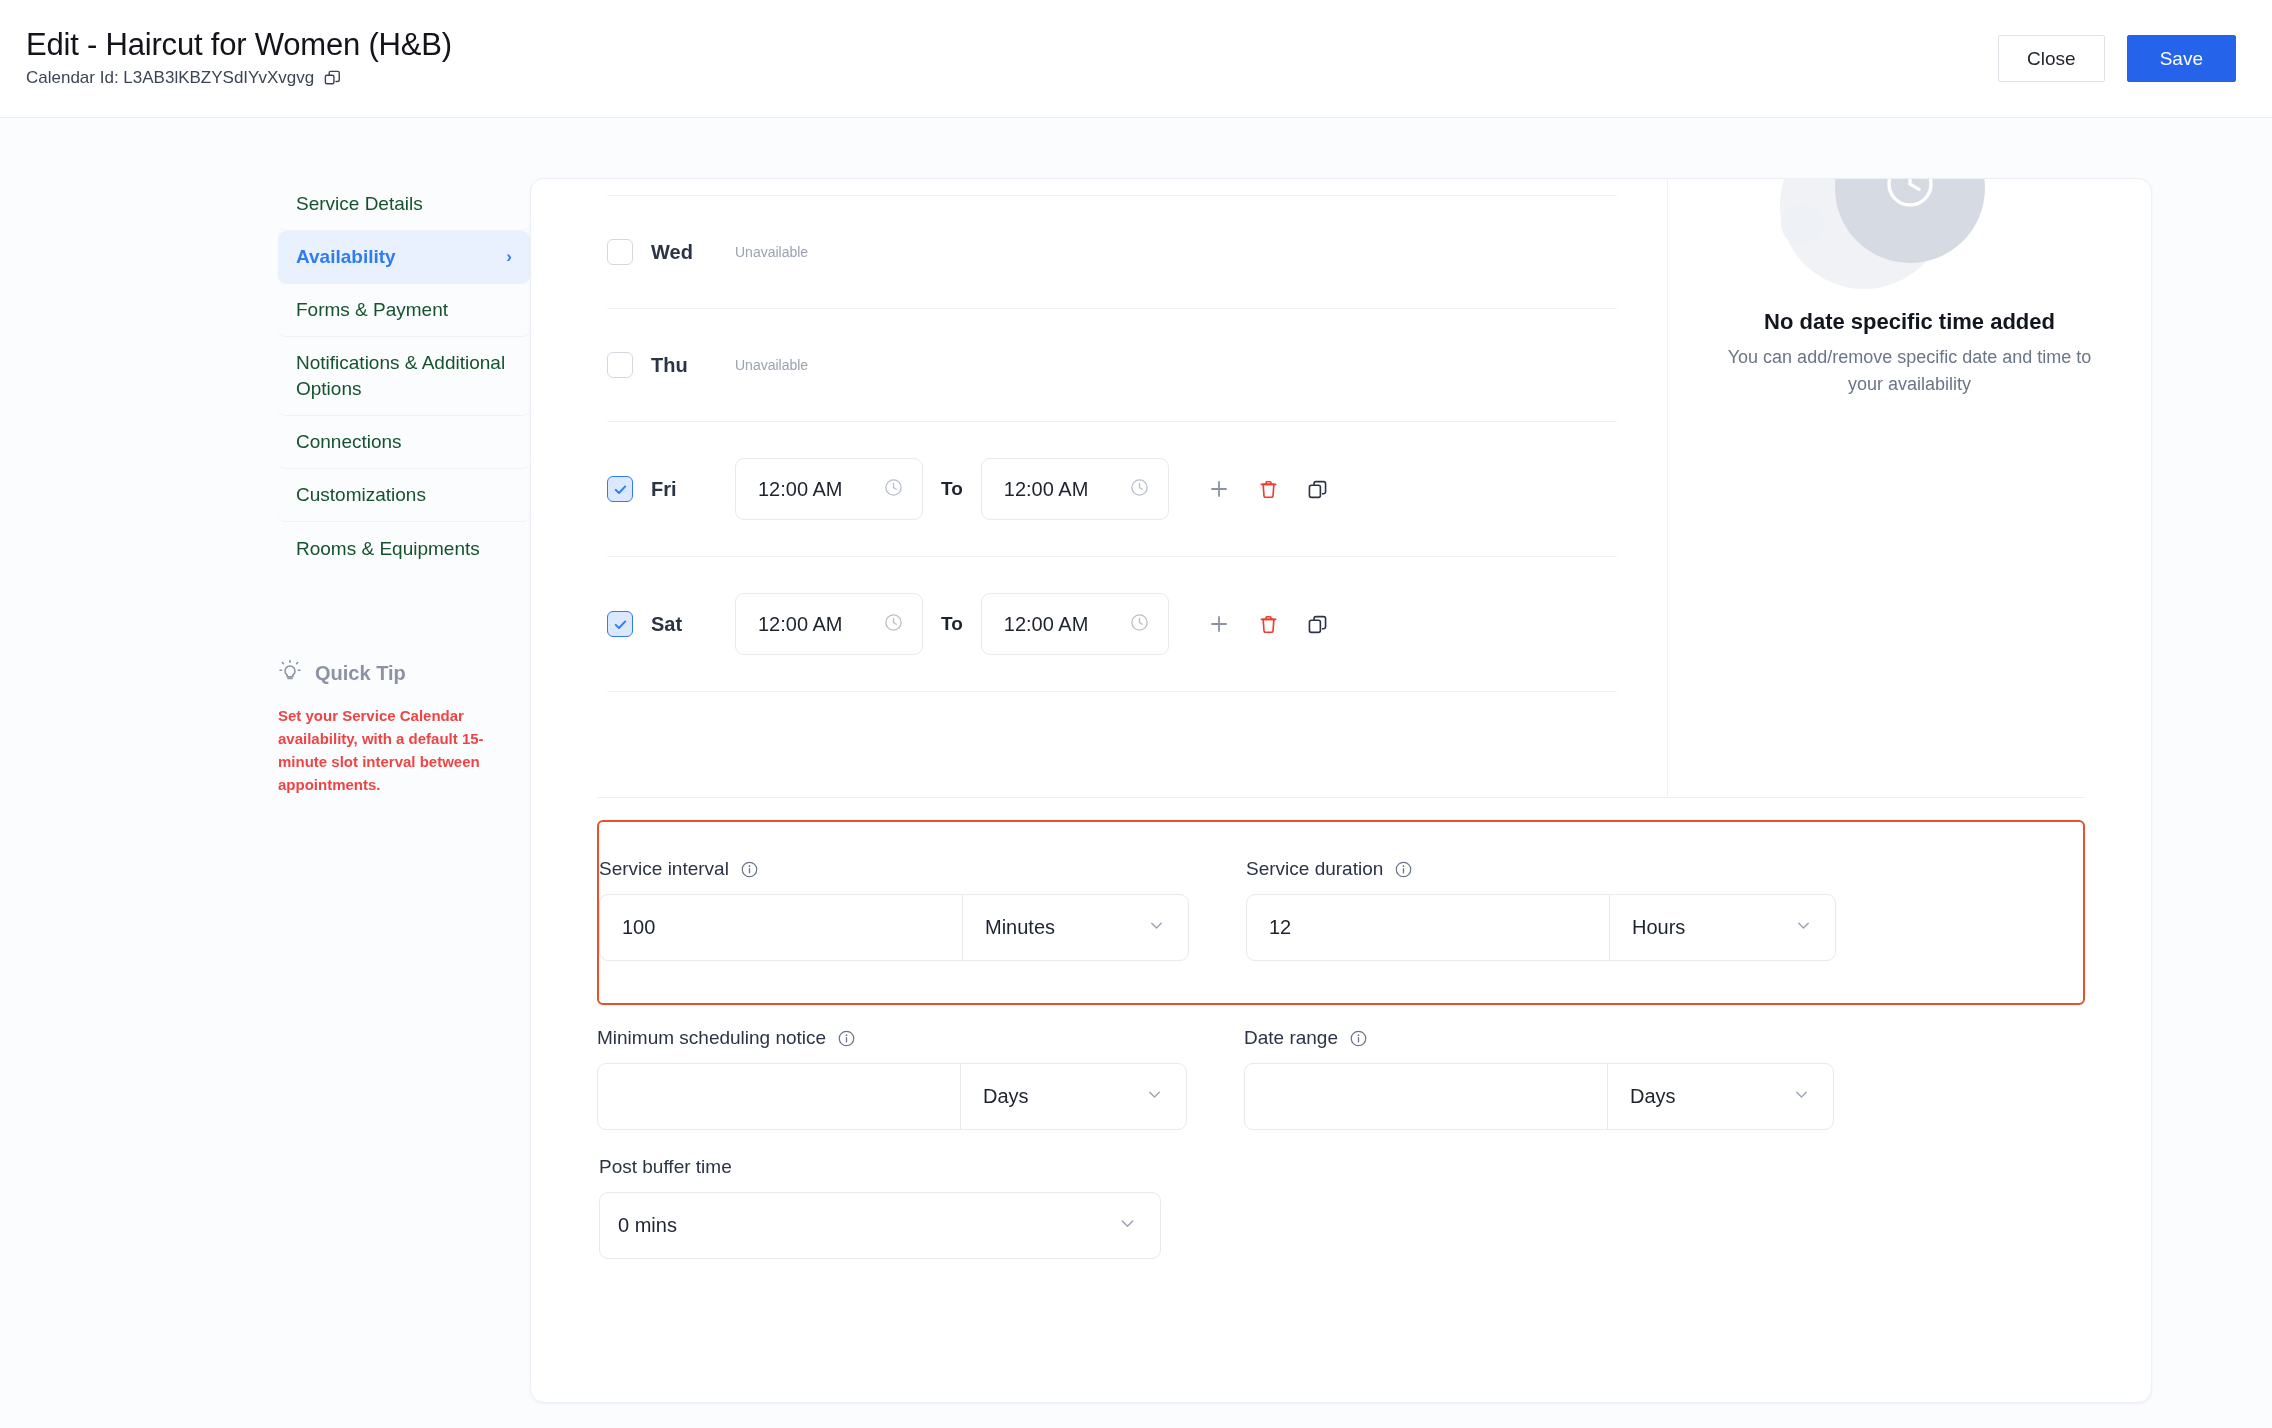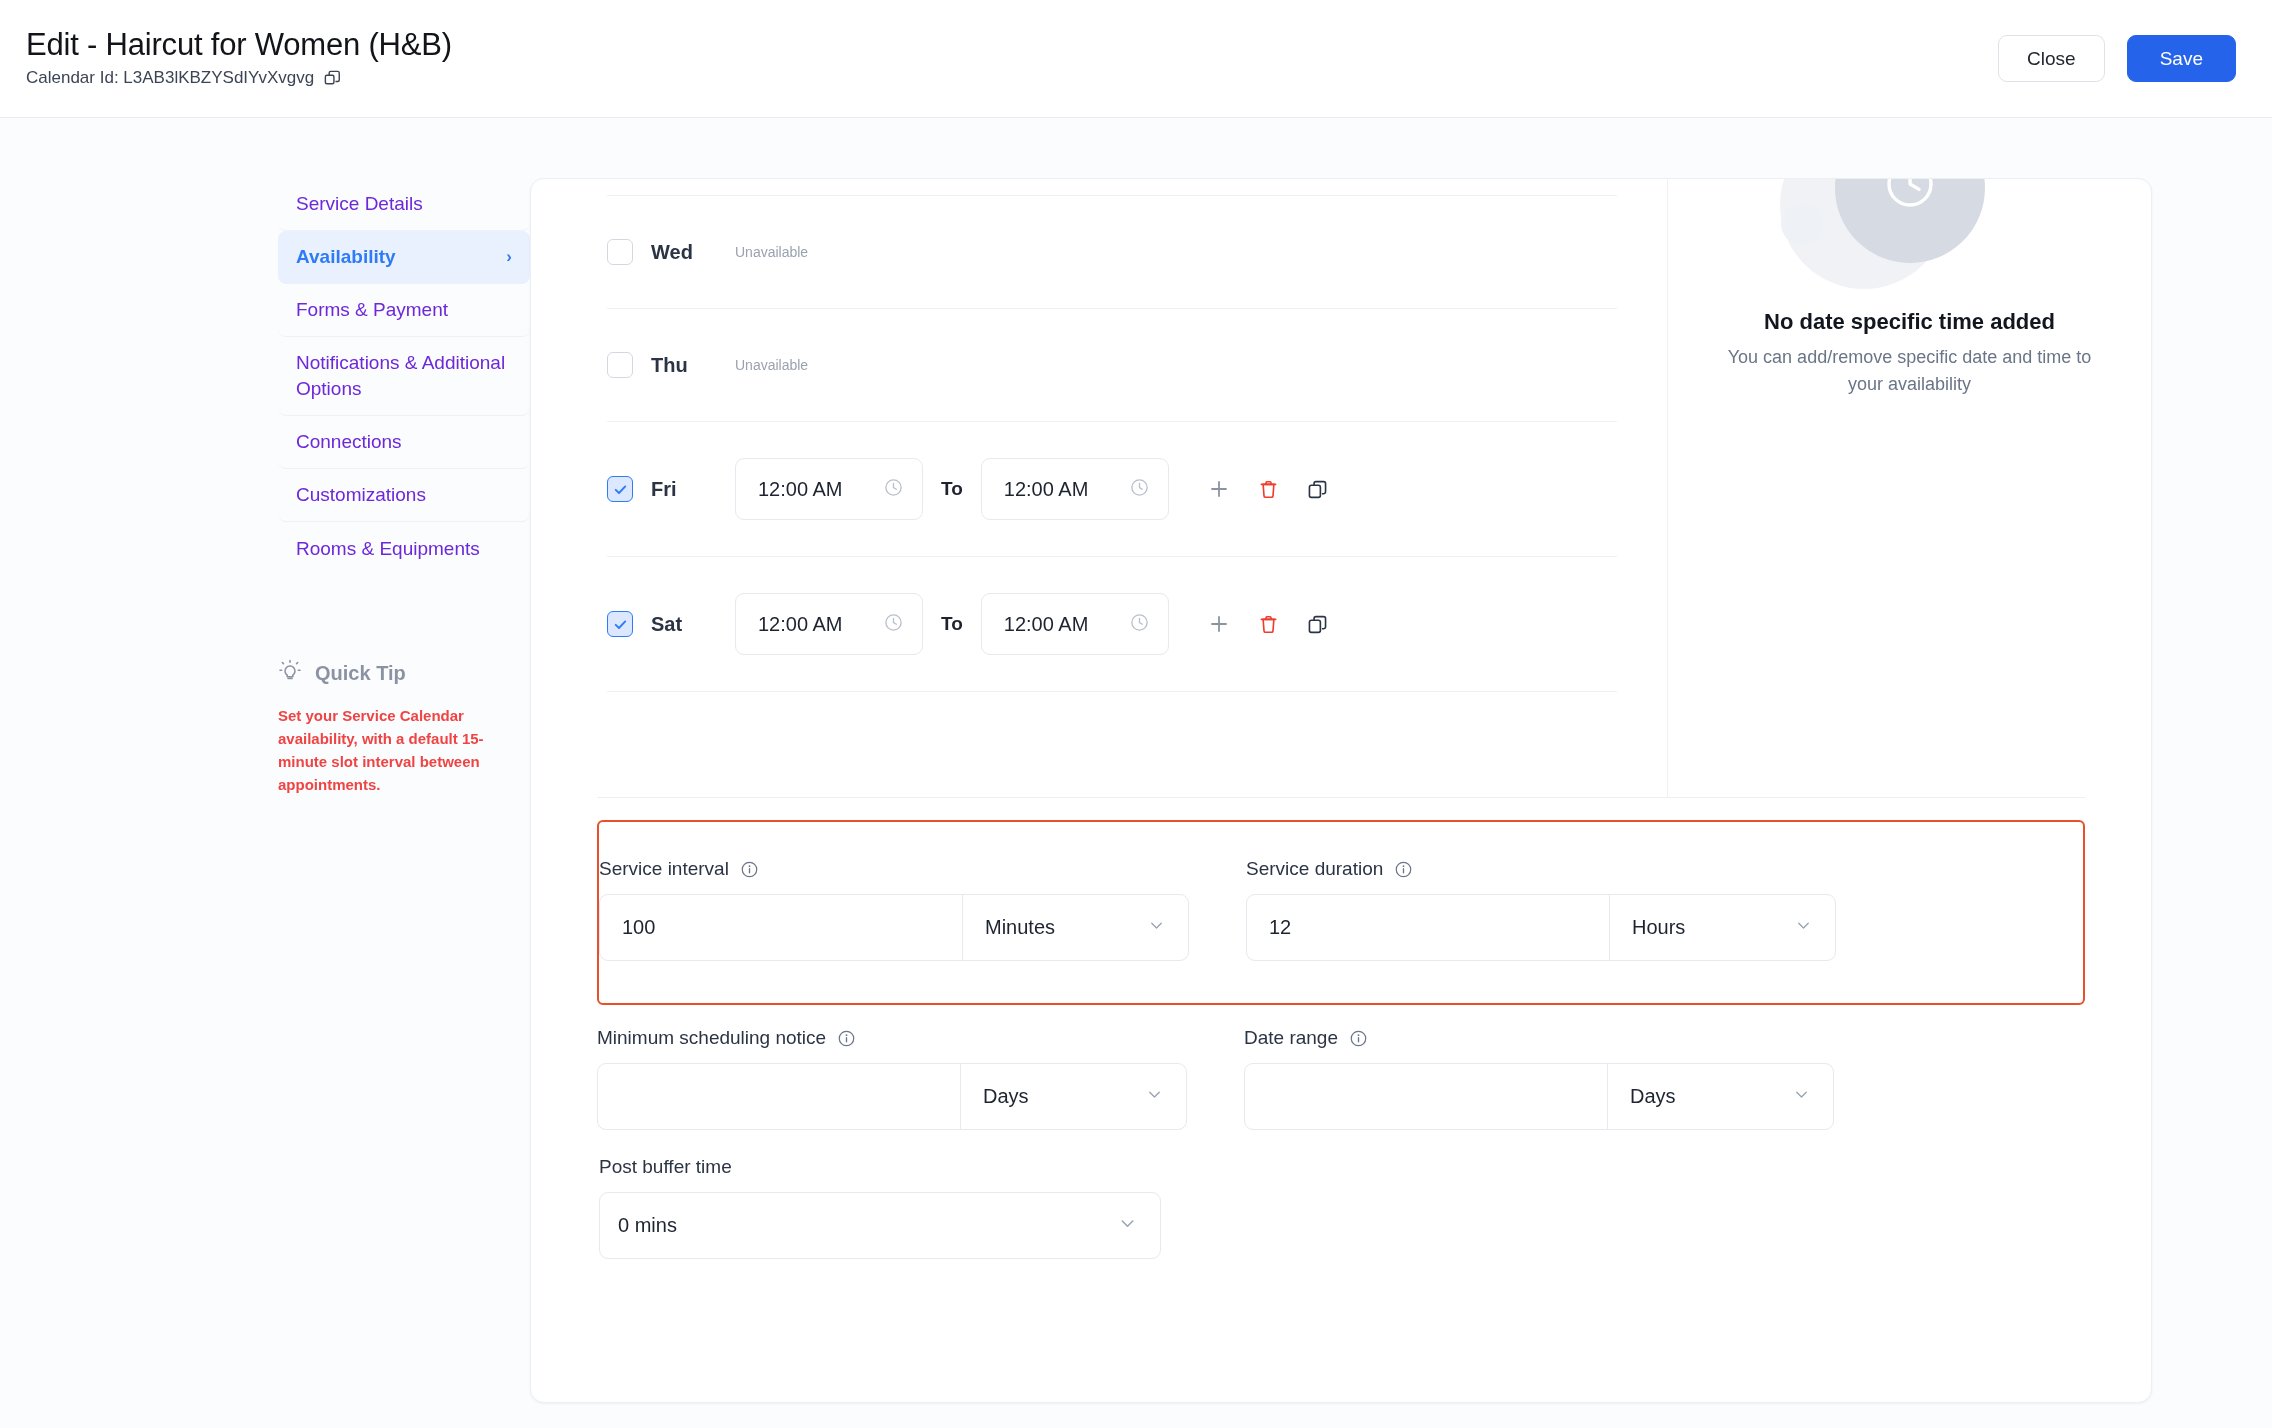--- a/index.html
+++ b/index.html
@@ -43,21 +43,21 @@
     font-size: 17px;
     color: #3c4554;
     line-height: 1.2;
   }
   .copy-icon { display: inline-flex; align-items: center; cursor: pointer; }
 
   .topbar-right { display: flex; align-items: center; gap: 22px; }
   .btn {
     font-family: "Liberation Sans", sans-serif;
     font-size: 19px;
-    border-radius: 9px;
+    border-radius: 2px;
     padding: 13px 28px;
     cursor: pointer;
     line-height: 1;
   }
   .btn-close {
     background: #ffffff;
     border: 1px solid #dfe3e9;
     color: #22262e;
   }
   .btn-save {
@@ -80,21 +80,21 @@
     flex: 0 0 530px;
     padding-left: 278px;
     padding-right: 0;
   }
   .nav-list { width: 252px; }
   .nav-item {
     display: flex;
     align-items: center;
     justify-content: space-between;
     font-size: 19px;
-    color: #6d28d9;
+    color: #14532d;
     padding: 13px 18px;
     border-radius: 8px;
     border-bottom: 1px solid #eef1f5;
     cursor: pointer;
     min-height: 53px;
     line-height: 1.35;
   }
   .nav-item.two-line { align-items: flex-start; padding-top: 13px; padding-bottom: 14px; }
   .nav-item.active {
     background: #eaf1fe;

